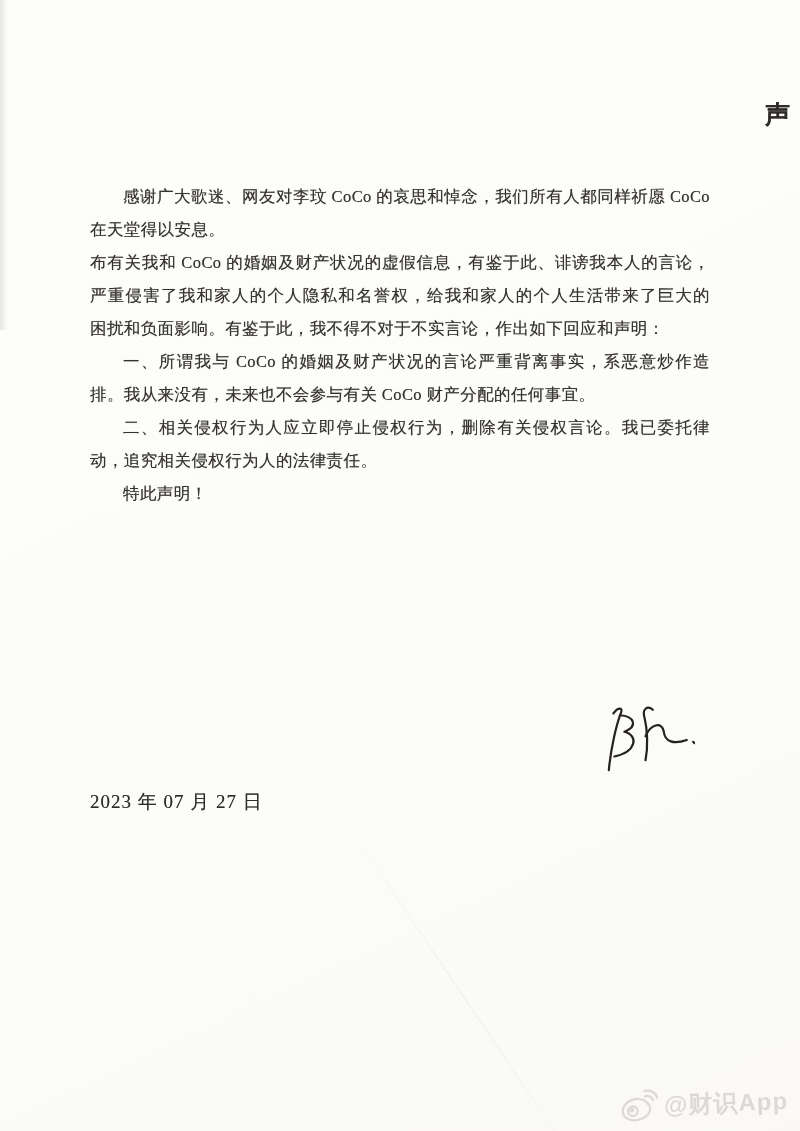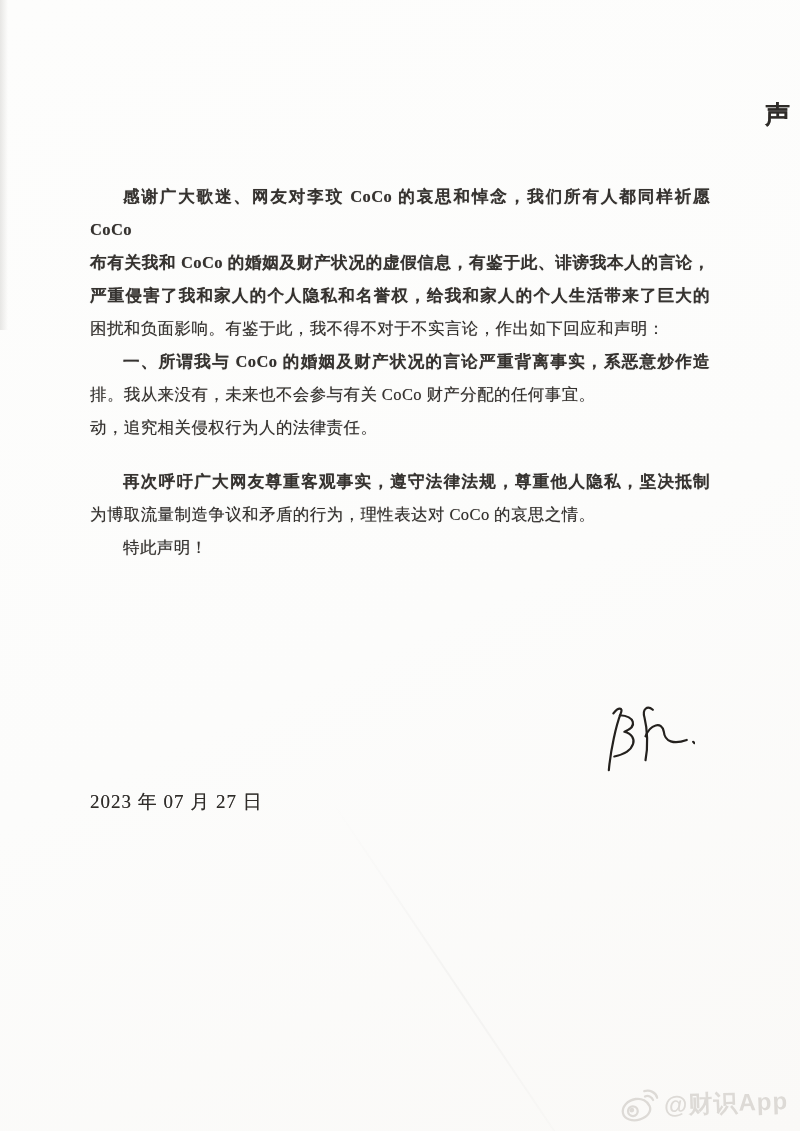--- a/index.html
+++ b/index.html
@@ -29,21 +29,21 @@
   }
   .content {
     position: absolute; left: 90px; top: 180px; width: 620px;
     font-size: 16.5px; line-height: 33px;
     letter-spacing: 0.4px;
     text-shadow: 0 0 0.7px rgba(53,50,47,0.55);
   }
   .para { display: block; }
   .para-gap { margin-top: 21px; }
   .line { display: block; white-space: nowrap; }
-  .line.fill { white-space: normal; text-align: justify; text-align-last: justify; font-weight: bold; }
+  .line.fill { white-space: normal; text-align: justify; text-align-last: justify; }
   .line.first { text-indent: 33px; }
   .closing { text-indent: 33px; }
   .signature {
     position: absolute; left: 585px; top: 702px; width: 110px; height: 76px;
   }
   .signature svg { width: 100%; height: 100%; }
   .date-line {
     position: absolute; left: 90px; top: 785px; width: 622px;
     font-size: 19px; line-height: 33px; 
     letter-spacing: 1px; color: #2f2c29;
@@ -64,41 +64,39 @@
 
 <div class="edge-shade"></div>
 <div class="crease"></div>
 
 <h1 class="title">声　明</h1>
 
 <div class="content">
 
   <div class="para">
     <span class="line first fill">感谢广大歌迷、网友对李玟 CoCo 的哀思和悼念，我们所有人都同样祈愿 CoCo</span>
+    <span class="line">在天堂得以安息。</span>
   </div>
 
   <div class="para">
     <span class="line fill">布有关我和 CoCo 的婚姻及财产状况的虚假信息，有鉴于此、诽谤我本人的言论，</span>
     <span class="line fill">严重侵害了我和家人的个人隐私和名誉权，给我和家人的个人生活带来了巨大的</span>
     <span class="line">困扰和负面影响。有鉴于此，我不得不对于不实言论，作出如下回应和声明：</span>
   </div>
 
   <div class="para">
     <span class="line first fill">一、所谓我与 CoCo 的婚姻及财产状况的言论严重背离事实，系恶意炒作造</span>
     <span class="line">排。我从来没有，未来也不会参与有关 CoCo 财产分配的任何事宜。</span>
   </div>
 
   <div class="para">
+    <span class="line first fill">二、相关侵权行为人应立即停止侵权行为，删除有关侵权言论。我已委托律</span>
     <span class="line">动，追究相关侵权行为人的法律责任。</span>
   </div>
 
-  <div class="para para-gap">
-    <span class="line first fill">再次呼吁广大网友尊重客观事实，遵守法律法规，尊重他人隐私，坚决抵制</span>
-    <span class="line">为博取流量制造争议和矛盾的行为，理性表达对 CoCo 的哀思之情。</span>
-  </div>
 
   <div class="closing">特此声明！</div>
 </div>
 
 <div class="signature">
   <svg viewBox="0 0 120 80" fill="none" xmlns="http://www.w3.org/2000/svg">
     <g stroke="#24211e" stroke-width="2.4" stroke-linecap="round" stroke-linejoin="round">
       <path d="M31 11 C36 4 42 4 39 11 C34 24 28 50 26 73"></path>
       <path d="M38 13 C54 14 58 25 43 31 C59 35 56 53 32 58"></path>
       <path d="M74 7 C68 2 62 6 65 16 C68 28 69 47 66 62"></path>

